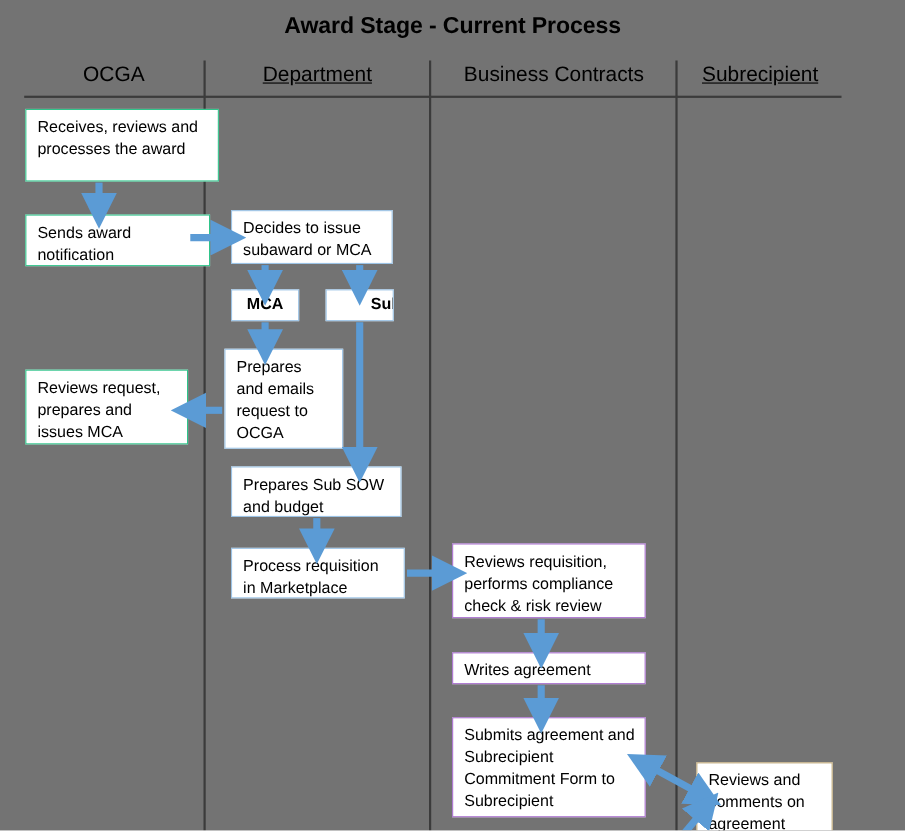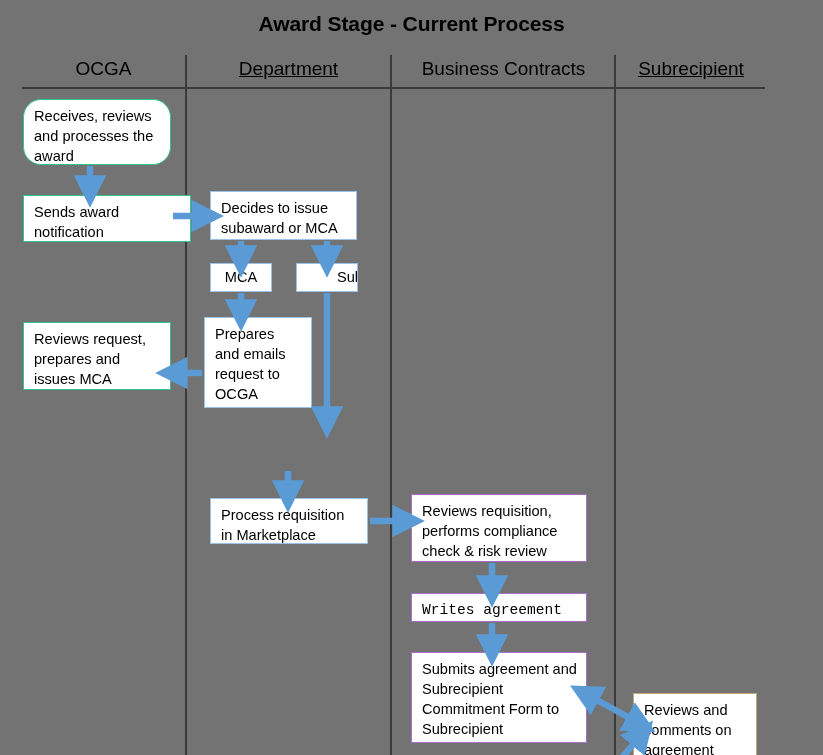--- a/index.html
+++ b/index.html
@@ -65,20 +65,21 @@
     overflow: hidden;
   }
   .box.green  { border-color: #2fc48a; }
   .box.blue   { border-color: #9cc3e5; }
   .box.purple { border-color: #a86fce; }
   .box.tan    { border-color: #bfa877; }
   .box.center {
     text-align: center;
     padding-left: 4px;
     padding-right: 4px;
+    font-weight: bold;
   }
   
   #arrows {
     position: absolute;
     left: 0;
     top: 0;
     width: 823px;
     height: 755px;
     pointer-events: none;
   }
@@ -93,32 +94,33 @@
   <div class="lane-header" style="left:22px;  width:163px;">OCGA</div>
   <div class="lane-header" style="left:187px; width:203px;text-decoration:underline;">Department</div>
   <div class="lane-header" style="left:392px; width:223px;">Business Contracts</div>
   <div class="lane-header" style="left:617px; width:148px;text-decoration:underline;">Subrecipient</div>
 
   <div class="lane-divider" style="left:185px; height:700px;"></div>
   <div class="lane-divider" style="left:390px; height:700px;"></div>
   <div class="lane-divider" style="left:614px; height:700px;"></div>
   <div class="header-rule"></div>
 
-  <div class="box green" style="left:23px;  top:99px;  width:148px; height:66px;border-radius:18px;">Receives, reviews and processes the award</div>
+  <div class="box green" style="left:23px;  top:99px;  width:176px; height:66px;">Receives, reviews and processes the award</div>
   <div class="box green" style="left:23px;  top:195px; width:168px; height:47px;">Sends award notification</div>
-  <div class="box green" style="left:23px;  top:322px; width:148px; height:68px;">Reviews request, prepares and issues MCA</div>
+  <div class="box green" style="left:23px;  top:336px; width:148px; height:68px;">Reviews request, prepares and issues MCA</div>
 
   <div class="box blue" style="left:210px; top:191px; width:147px; height:49px;">Decides to issue subaward or MCA</div>
   <div class="box blue center" style="left:210px; top:263px; width:62px; height:29px; padding-top:4px;">MCA</div>
   <div class="box blue center" style="left:296px; top:263px; width:62px; height:29px; padding-top:4px;padding-left:40px;">Sub</div>
   <div class="box blue" style="left:204px; top:317px; width:108px; height:91px;">Prepares and emails request to OCGA</div>
+  <div class="box blue" style="left:210px; top:424px; width:155px; height:46px;">Prepares Sub SOW and budget</div>
   <div class="box blue" style="left:210px; top:498px; width:158px; height:46px;">Process requisition in Marketplace</div>
 
   <div class="box purple" style="left:411px; top:494px; width:176px; height:68px;">Reviews requisition, performs compliance check &amp; risk review</div>
-  <div class="box purple" style="left:411px; top:593px; width:176px; height:29px;font-family:Liberation Mono, monospace;">Writes agreement</div>
+  <div class="box purple" style="left:411px; top:593px; width:176px; height:29px;">Writes agreement</div>
   <div class="box purple" style="left:411px; top:652px; width:176px; height:91px;">Submits agreement and Subrecipient Commitment Form to Subrecipient</div>
 
   <div class="box tan" style="left:633px; top:693px; width:124px; height:72px;">Reviews and comments on agreement</div>
 
   <svg id="arrows" viewBox="0 0 823 755">
     <defs>
       <marker id="ah" markerWidth="5" markerHeight="5" refX="2.1" refY="2.5" orient="auto" markerUnits="strokeWidth">
         <path d="M0,0 L5,2.5 L0,5 z" fill="#5b9bd5"></path>
       </marker>
       <marker id="ah-start" markerWidth="5" markerHeight="5" refX="2.9" refY="2.5" orient="auto-start-reverse" markerUnits="strokeWidth">

